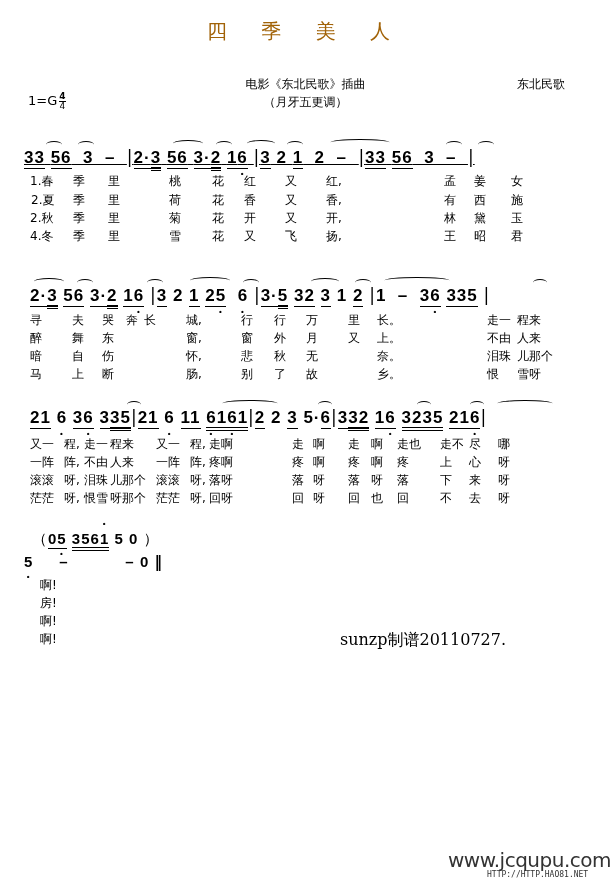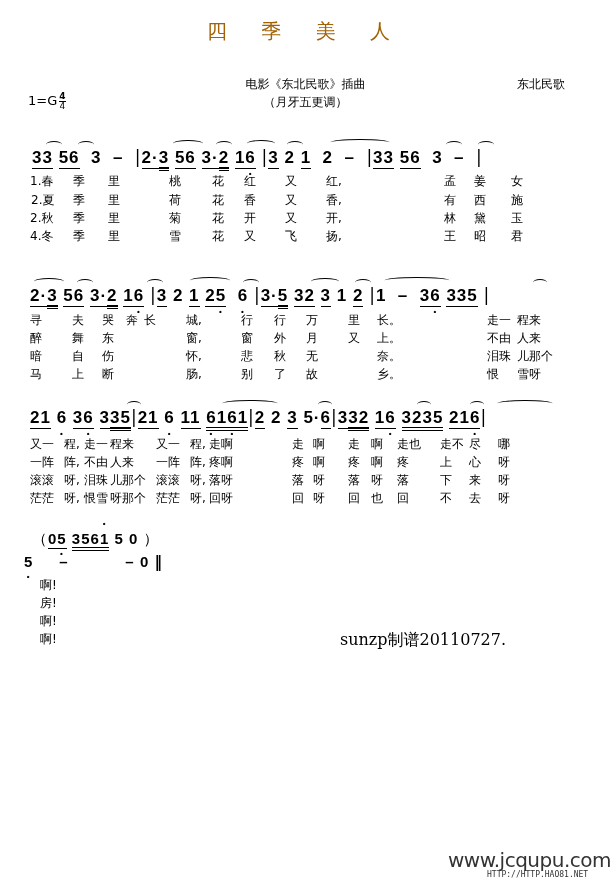--- a/index.html
+++ b/index.html
@@ -32,21 +32,21 @@
 <body>
 
 <div class="abs title">四 季 美 人</div>
 <div class="abs key">
   <span>1=G</span><span class="frac"><span>4</span><span class="bar">4</span></span>
 </div>
 <div class="abs sub">电影《东北民歌》插曲</div>
 <div class="abs sub2">（月牙五更调）</div>
 <div class="abs origin">东北民歌</div>
 
-<div class="abs notes" style="left:32px; top:147px;">
+<div class="abs notes" style="left:24px; top:147px;text-decoration:underline;">
   <span class="ul1">33</span> <span class="ul1">56</span>&nbsp; 3 &nbsp;–&nbsp; <span class="bar">|</span><span class="ul1">2·<span class="ul2">3</span></span> <span class="ul1">56</span> <span class="ul1">3·<span class="ul2">2</span></span> <span class="ul1">1<span class="dotb">6</span></span> <span class="bar">|</span><span class="ul1">3</span> 2 <span class="ul1">1</span>&nbsp; 2 &nbsp;–&nbsp; <span class="bar">|</span><span class="ul1">33</span> <span class="ul1">56</span>&nbsp; 3 &nbsp;–&nbsp; <span class="bar">|</span>
 </div>
 <div class="slur" style="left:46px; top:141px; width:16px;"></div>
 <div class="slur" style="left:78px; top:141px; width:16px;"></div>
 <div class="slur" style="left:173px; top:140px; width:30px;"></div>
 <div class="slur" style="left:216px; top:141px; width:16px;"></div>
 <div class="slur" style="left:247px; top:140px; width:28px;"></div>
 <div class="slur" style="left:287px; top:141px; width:16px;"></div>
 <div class="slur" style="left:330px; top:139px; width:60px;"></div>
 <div class="slur" style="left:446px; top:141px; width:16px;"></div>

